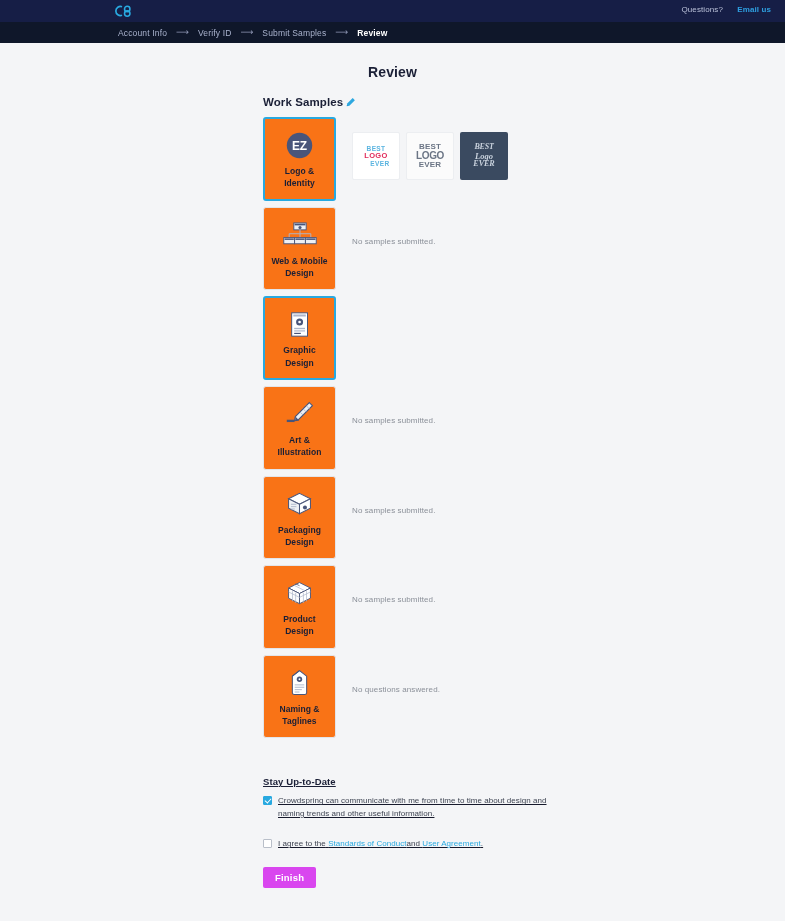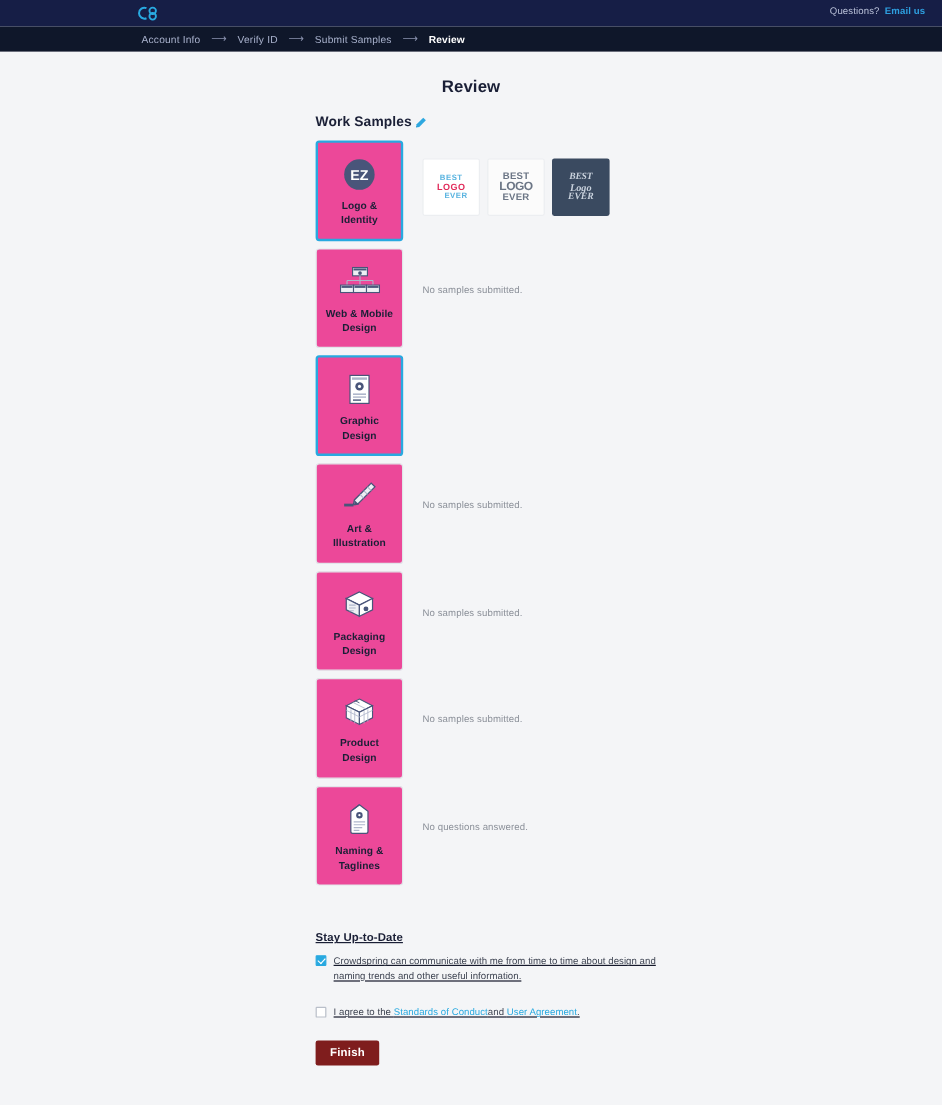--- a/index.html
+++ b/index.html
@@ -36,21 +36,21 @@
     top: 5px;
     font-size: 8px;
     color: #b9c0d8;
     letter-spacing: .1px;
     white-space: nowrap;
   }
   .topbar-right .email-link {
     color: #2e9fe0;
     font-weight: bold;
     text-decoration: none;
-    margin-left: 2px;
+    margin-left: 12px;
   }
 
   
   .stepsbar {
     height: 21px;
     background: #0f172a;
     display: flex;
     align-items: center;
     padding-left: 118px;
   }
@@ -110,21 +110,21 @@
   
   .sample-row {
     display: flex;
     align-items: flex-start;
     margin-bottom: 6px;
   }
 
   .cat-card {
     width: 73px;
     min-height: 77px;
-    background: #ec4899;
+    background: #f97316;
     border: 1px solid #e2e5ea;
     border-radius: 3px;
     display: flex;
     flex-direction: column;
     align-items: center;
     justify-content: flex-start;
     padding: 12px 4px 10px 4px;
     cursor: pointer;
     flex: none;
   }
@@ -239,21 +239,21 @@
     color: #3d4351;
     line-height: 1.55;
     letter-spacing: .05px;
   }
   .check-text a { color: #28a9e0; text-decoration: none; }
 
   .form-block.rules { margin-top: 18px; }
 
   .finish-btn {
     margin-top: 16px;
-    background: #7f1d1d;
+    background: #d946ef;
     color: #ffffff;
     border: none;
     border-radius: 2px;
     font-family: "Liberation Sans", sans-serif;
     font-size: 9.5px;
     font-weight: bold;
     padding: 5px 12px;
     cursor: pointer;
     letter-spacing: .2px;
   }

